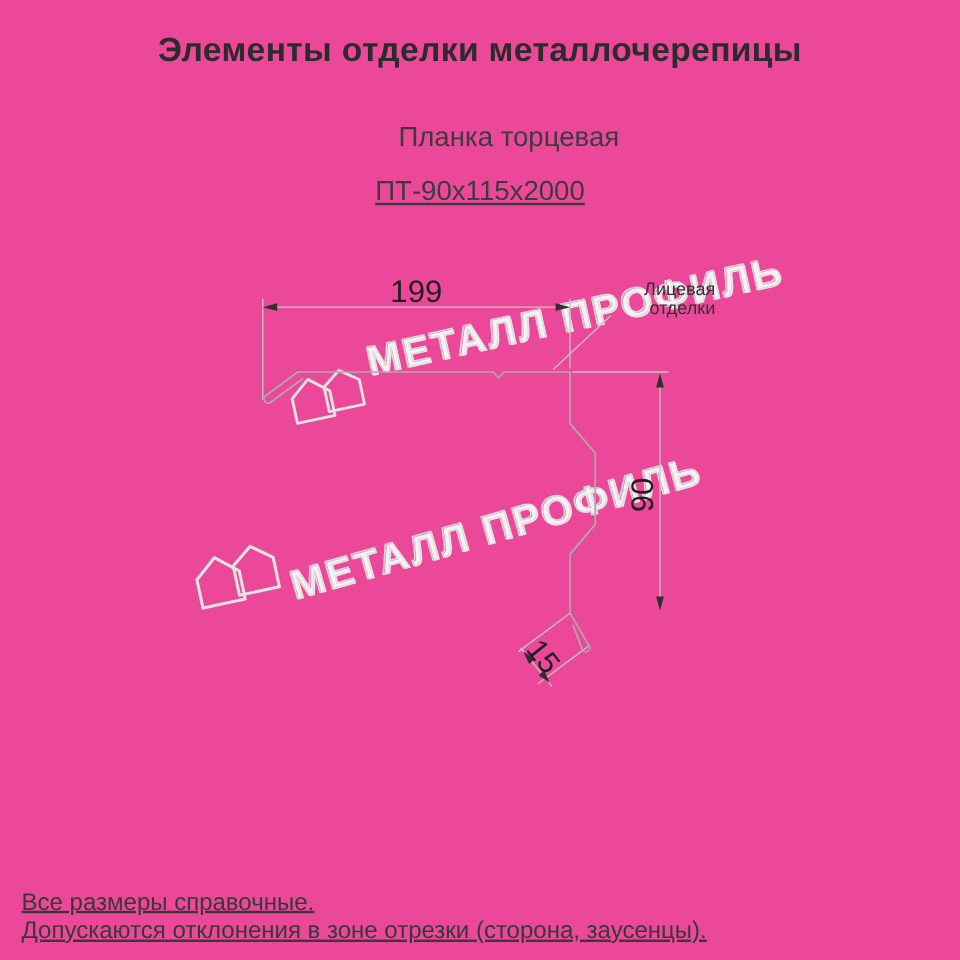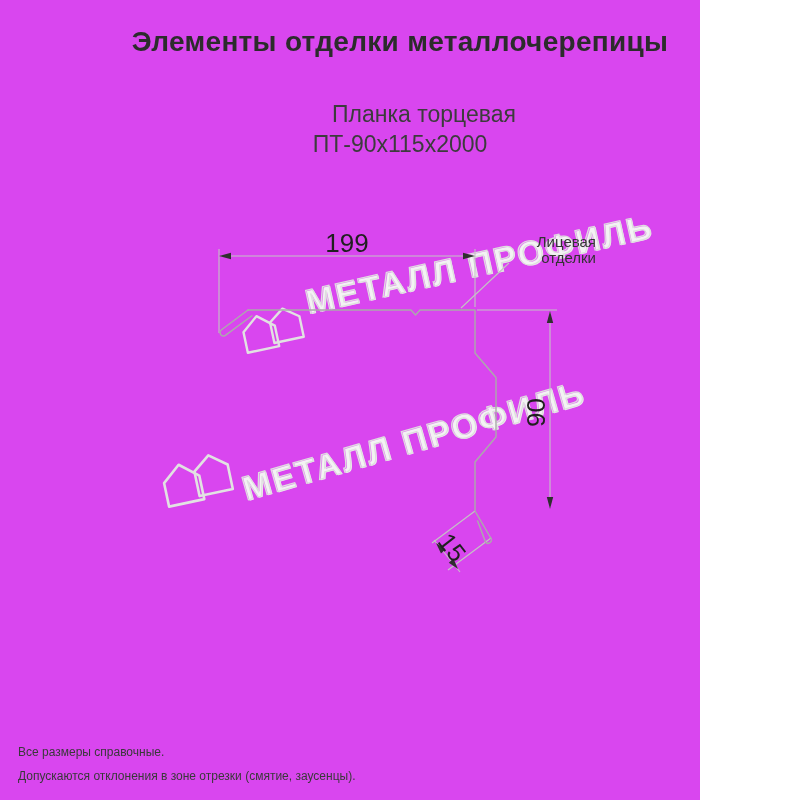--- a/index.html
+++ b/index.html
@@ -1,47 +1,47 @@
 <!DOCTYPE html>
 <html><head>
 <meta charset="utf-8">
 <style>
   * { margin:0; padding:0; box-sizing:border-box; }
   html,body { width:800px; height:800px; background:#ffffff; overflow:hidden;
               font-family:"Liberation Sans", sans-serif; }
-  .sheet { position:relative; width:700px; height:800px; background:#d946ef; }
+  .sheet { position:relative; width:800px; height:800px; background:#ec4899; }
 
   .title { position:absolute; left:0; top:26px; width:800px; text-align:center;
            font-size:28px; font-weight:bold; color:#2c2c2c; letter-spacing:.3px; }
   .subtitle { position:absolute; left:0; width:800px; text-align:center;
               color:#3c3c3c; font-size:23px; }
   .subtitle.s1 { top:101px;padding-left:48px; }
-  .subtitle.s2 { top:131px; }
+  .subtitle.s2 { top:146px;text-decoration:underline; }
 
   
   .wm-text { position:absolute; font-size:34px; font-weight:bold; letter-spacing:2px;
              white-space:nowrap; color:rgba(255,255,255,.25);
              -webkit-text-stroke:1.2px #dedede; text-shadow:1px 1px 0 #efefef;
              transform-origin:left center; z-index:1; }
   .wm1 { left:306px; top:283px; transform:rotate(-12.5deg); }
   .wm2 { left:243px; top:470px; transform:rotate(-16deg); }
 
   svg.drawing { position:absolute; left:0; top:0; z-index:2; }
 
   
   .dim { position:absolute; color:#1f1f1f; font-size:26px; text-align:center; z-index:3; }
   .dim-115 { left:317px; top:228px; width:60px; }
   .dim-90  { left:515px; top:397px; width:42px; transform:rotate(-90deg); }
   .dim-15  { left:432px; top:533px; width:40px; font-size:25px; transform:rotate(52deg); }
 
   .face-label { position:absolute; left:502px; top:234px; width:94px; text-align:right;
                 font-size:15px; line-height:16px; color:#333; z-index:3; }
 
-  .notes { position:absolute; left:18px; top:740px; font-size:12px; line-height:24px;
-           color:#393939; z-index:3; }
+  .notes { position:absolute; left:18px; top:740px; font-size:20px; line-height:24px;
+           color:#393939; z-index:3;text-decoration:underline; }
 </style>
 </head>
 <body>
 
 <div class="sheet">
 
   <div class="title">Элементы отделки металлочерепицы</div>
   <div class="subtitle s1">Планка торцевая</div>
   <div class="subtitle s2">ПТ-90x115x2000</div>
 
@@ -95,16 +95,16 @@
   <div class="dim dim-90">90</div>
   <div class="dim dim-15">15</div>
 
   <div class="face-label">
     <div>Лицевая</div>
     <div>отделки</div>
   </div>
 
   <div class="notes">
     <div>Все размеры справочные.</div>
-    <div>Допускаются отклонения в зоне отрезки (смятие, заусенцы).</div>
+    <div>Допускаются отклонения в зоне отрезки (сторона, заусенцы).</div>
   </div>
 
 </div>
 
 </body></html>

